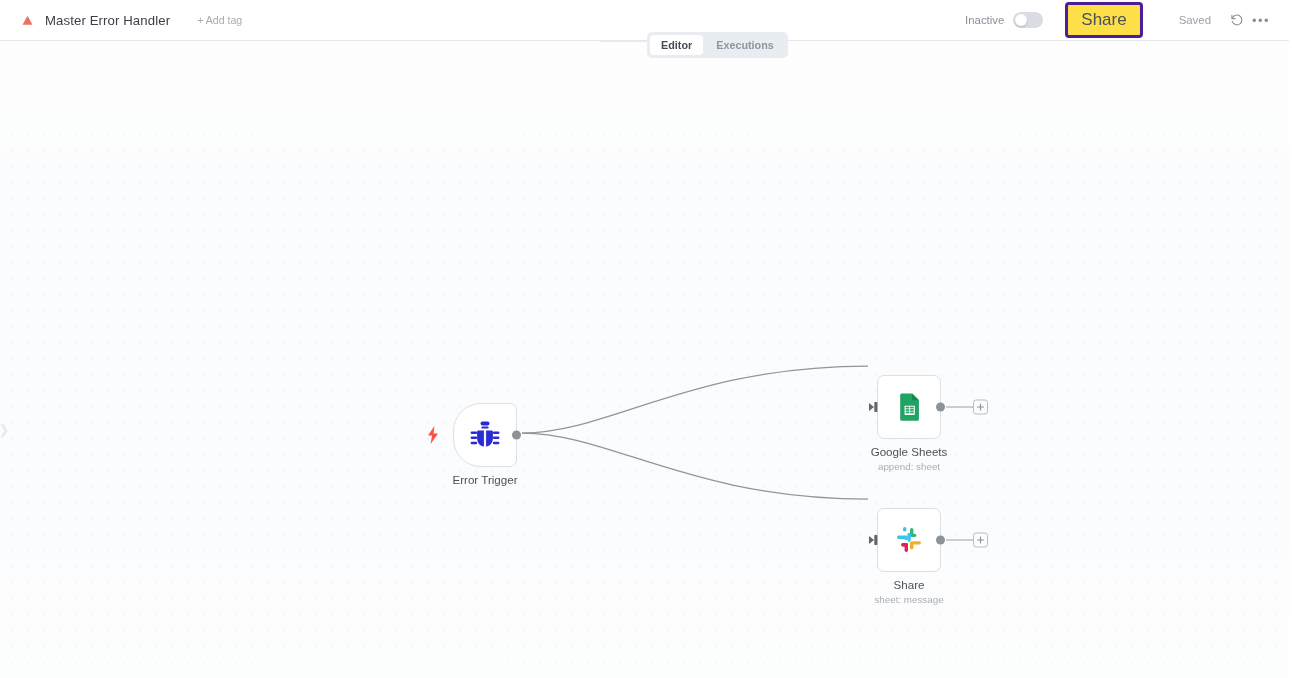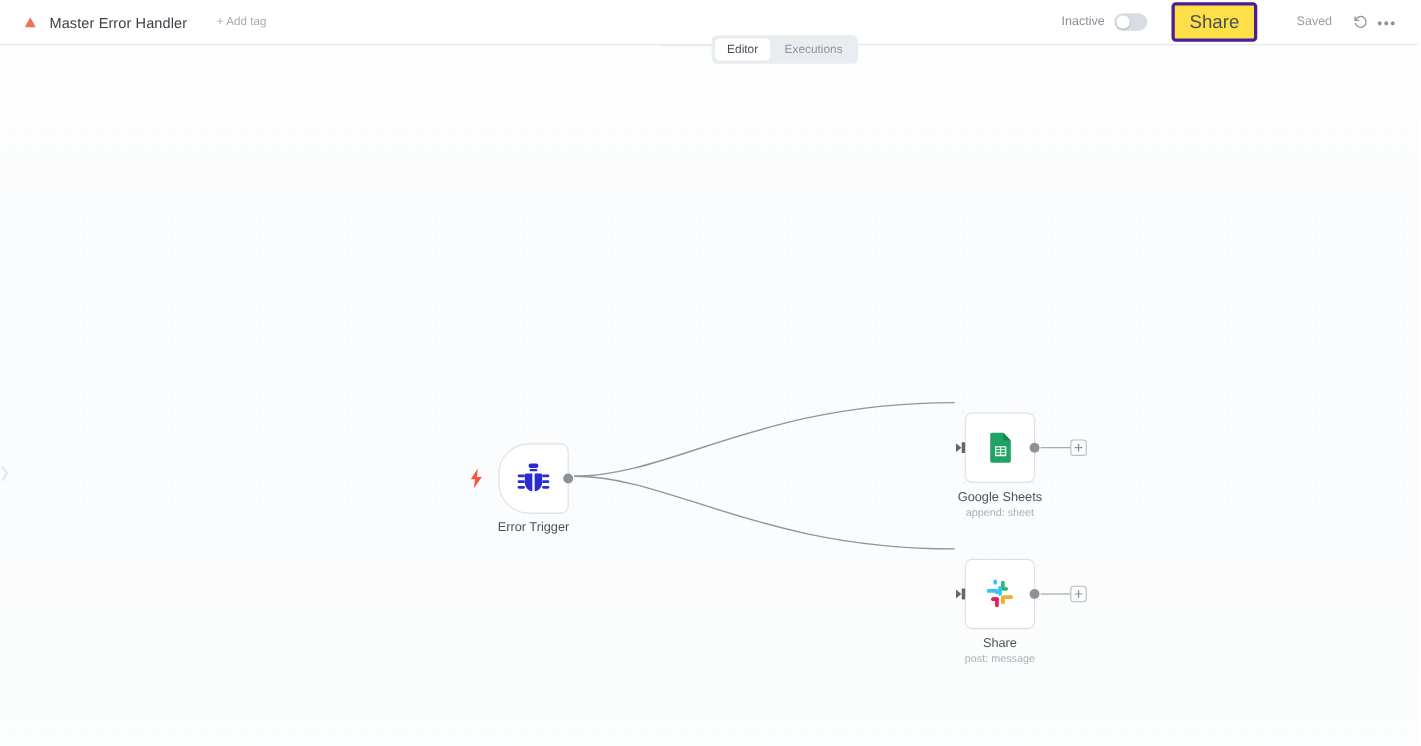--- a/index.html
+++ b/index.html
@@ -70,21 +70,21 @@
     cursor:pointer; border-radius:4px; color:#8b9199;
   }
   .icon-btn svg { display:block; }
   .dots { letter-spacing:1.4px; font-size:13px; color:#8b9199; line-height:1; }
 
   
   #tabs {
     position:absolute; left:647px; top:32px;
     display:flex; align-items:center;
     background:#e9ecf1; border-radius:5px;
-    padding:3px; gap:2px; z-index:45;
+    padding:3px; gap:2px; z-index:45;font-weight:bold;
   }
   .tab {
     font-size:10.8px; color:#8f959e;
     padding:4px 11px; border-radius:4px;
     cursor:pointer; white-space:nowrap;
   }
   .tab.active { background:#ffffff; color:#474c54; }
 
   
   #tab-seam {
@@ -349,21 +349,21 @@
             <rect x="17.1" y="17.2" width="3.6" height="7.4" rx="1.8"></rect>
             <path d="M17.1 22.8 a1.8 1.8 0 0 1 3.6 0 v1.4
                      a1.8 1.8 0 0 1 -3.6 0 z"></path>
           </g>
         </svg>
 
         <div class="out-dot"></div>
       </div>
 
       <div class="node-label">Share</div>
-      <div class="node-sub">post: message</div>
+      <div class="node-sub">sheet: message</div>
     </div>
 
     <div class="plus-stub" style="left:946px; top:491px; width:44px; height:16px;">
       <div class="stub-line"></div>
       <div class="plus-btn">
         <svg width="9" height="9" viewBox="0 0 10 10" stroke="#8b9199" stroke-width="1.25" stroke-linecap="round">
           <line x1="5" y1="1.6" x2="5" y2="8.4"></line>
           <line x1="1.6" y1="5" x2="8.4" y2="5"></line>
         </svg>
       </div>

